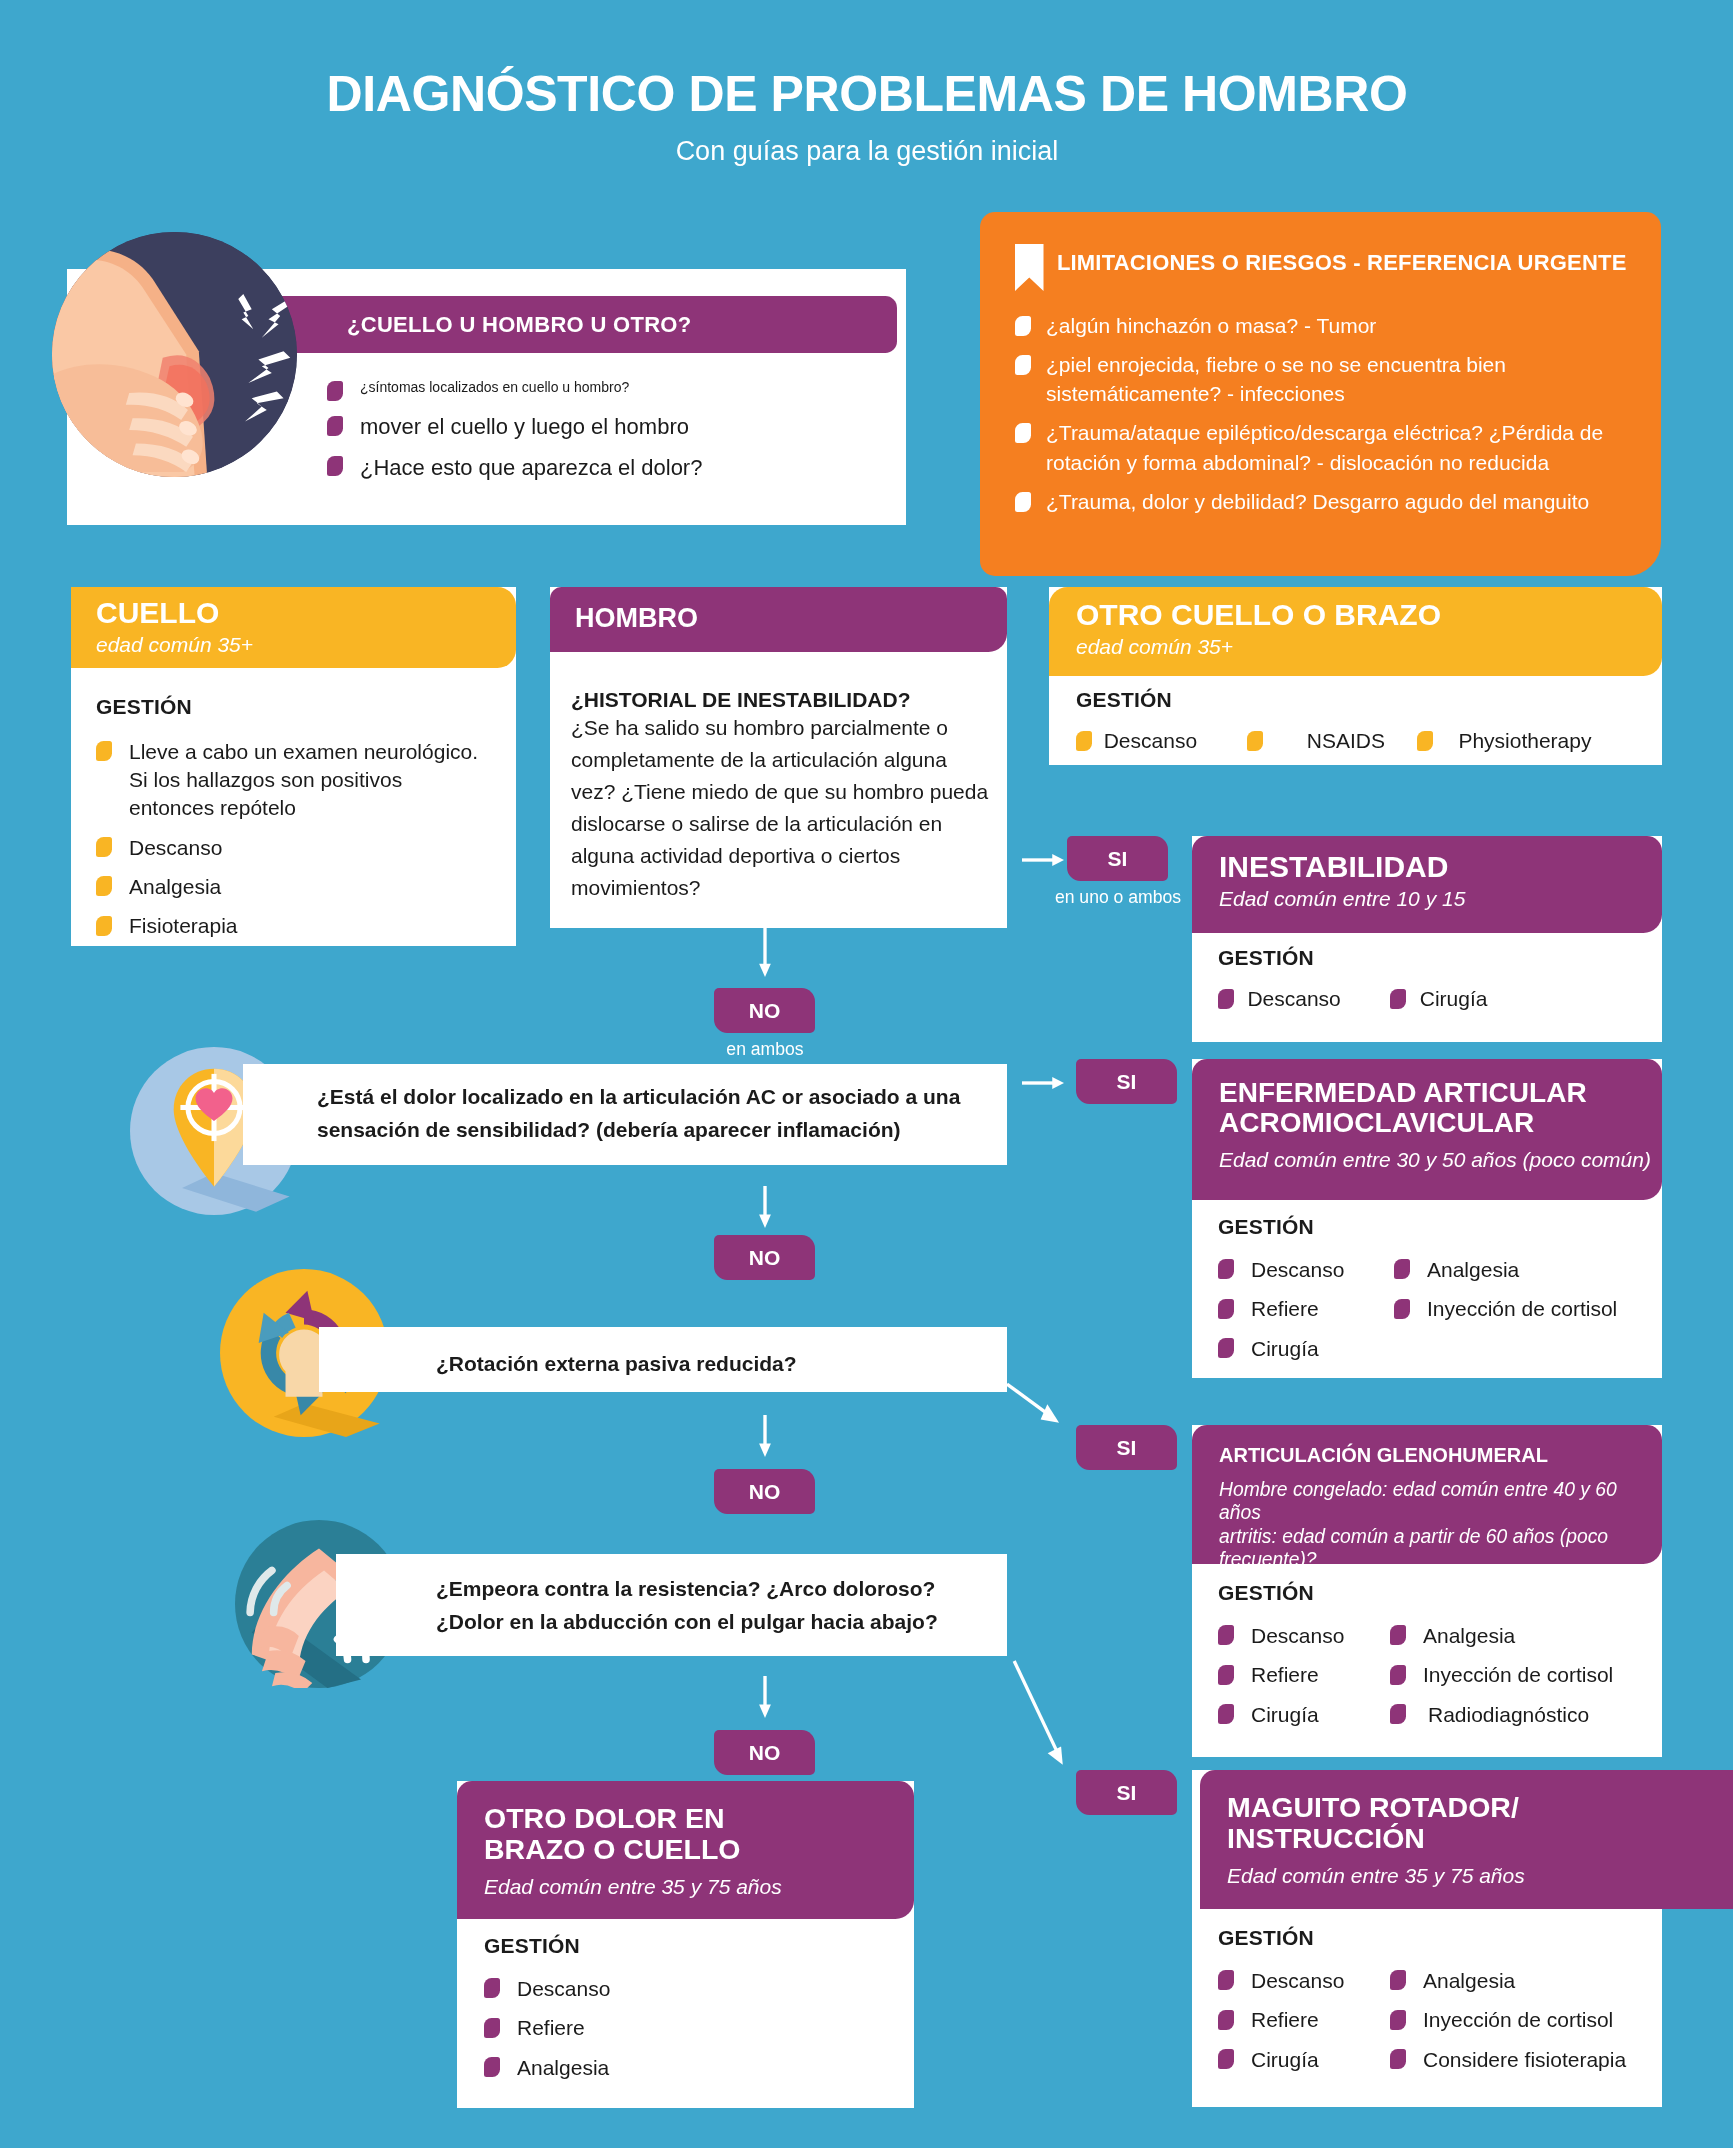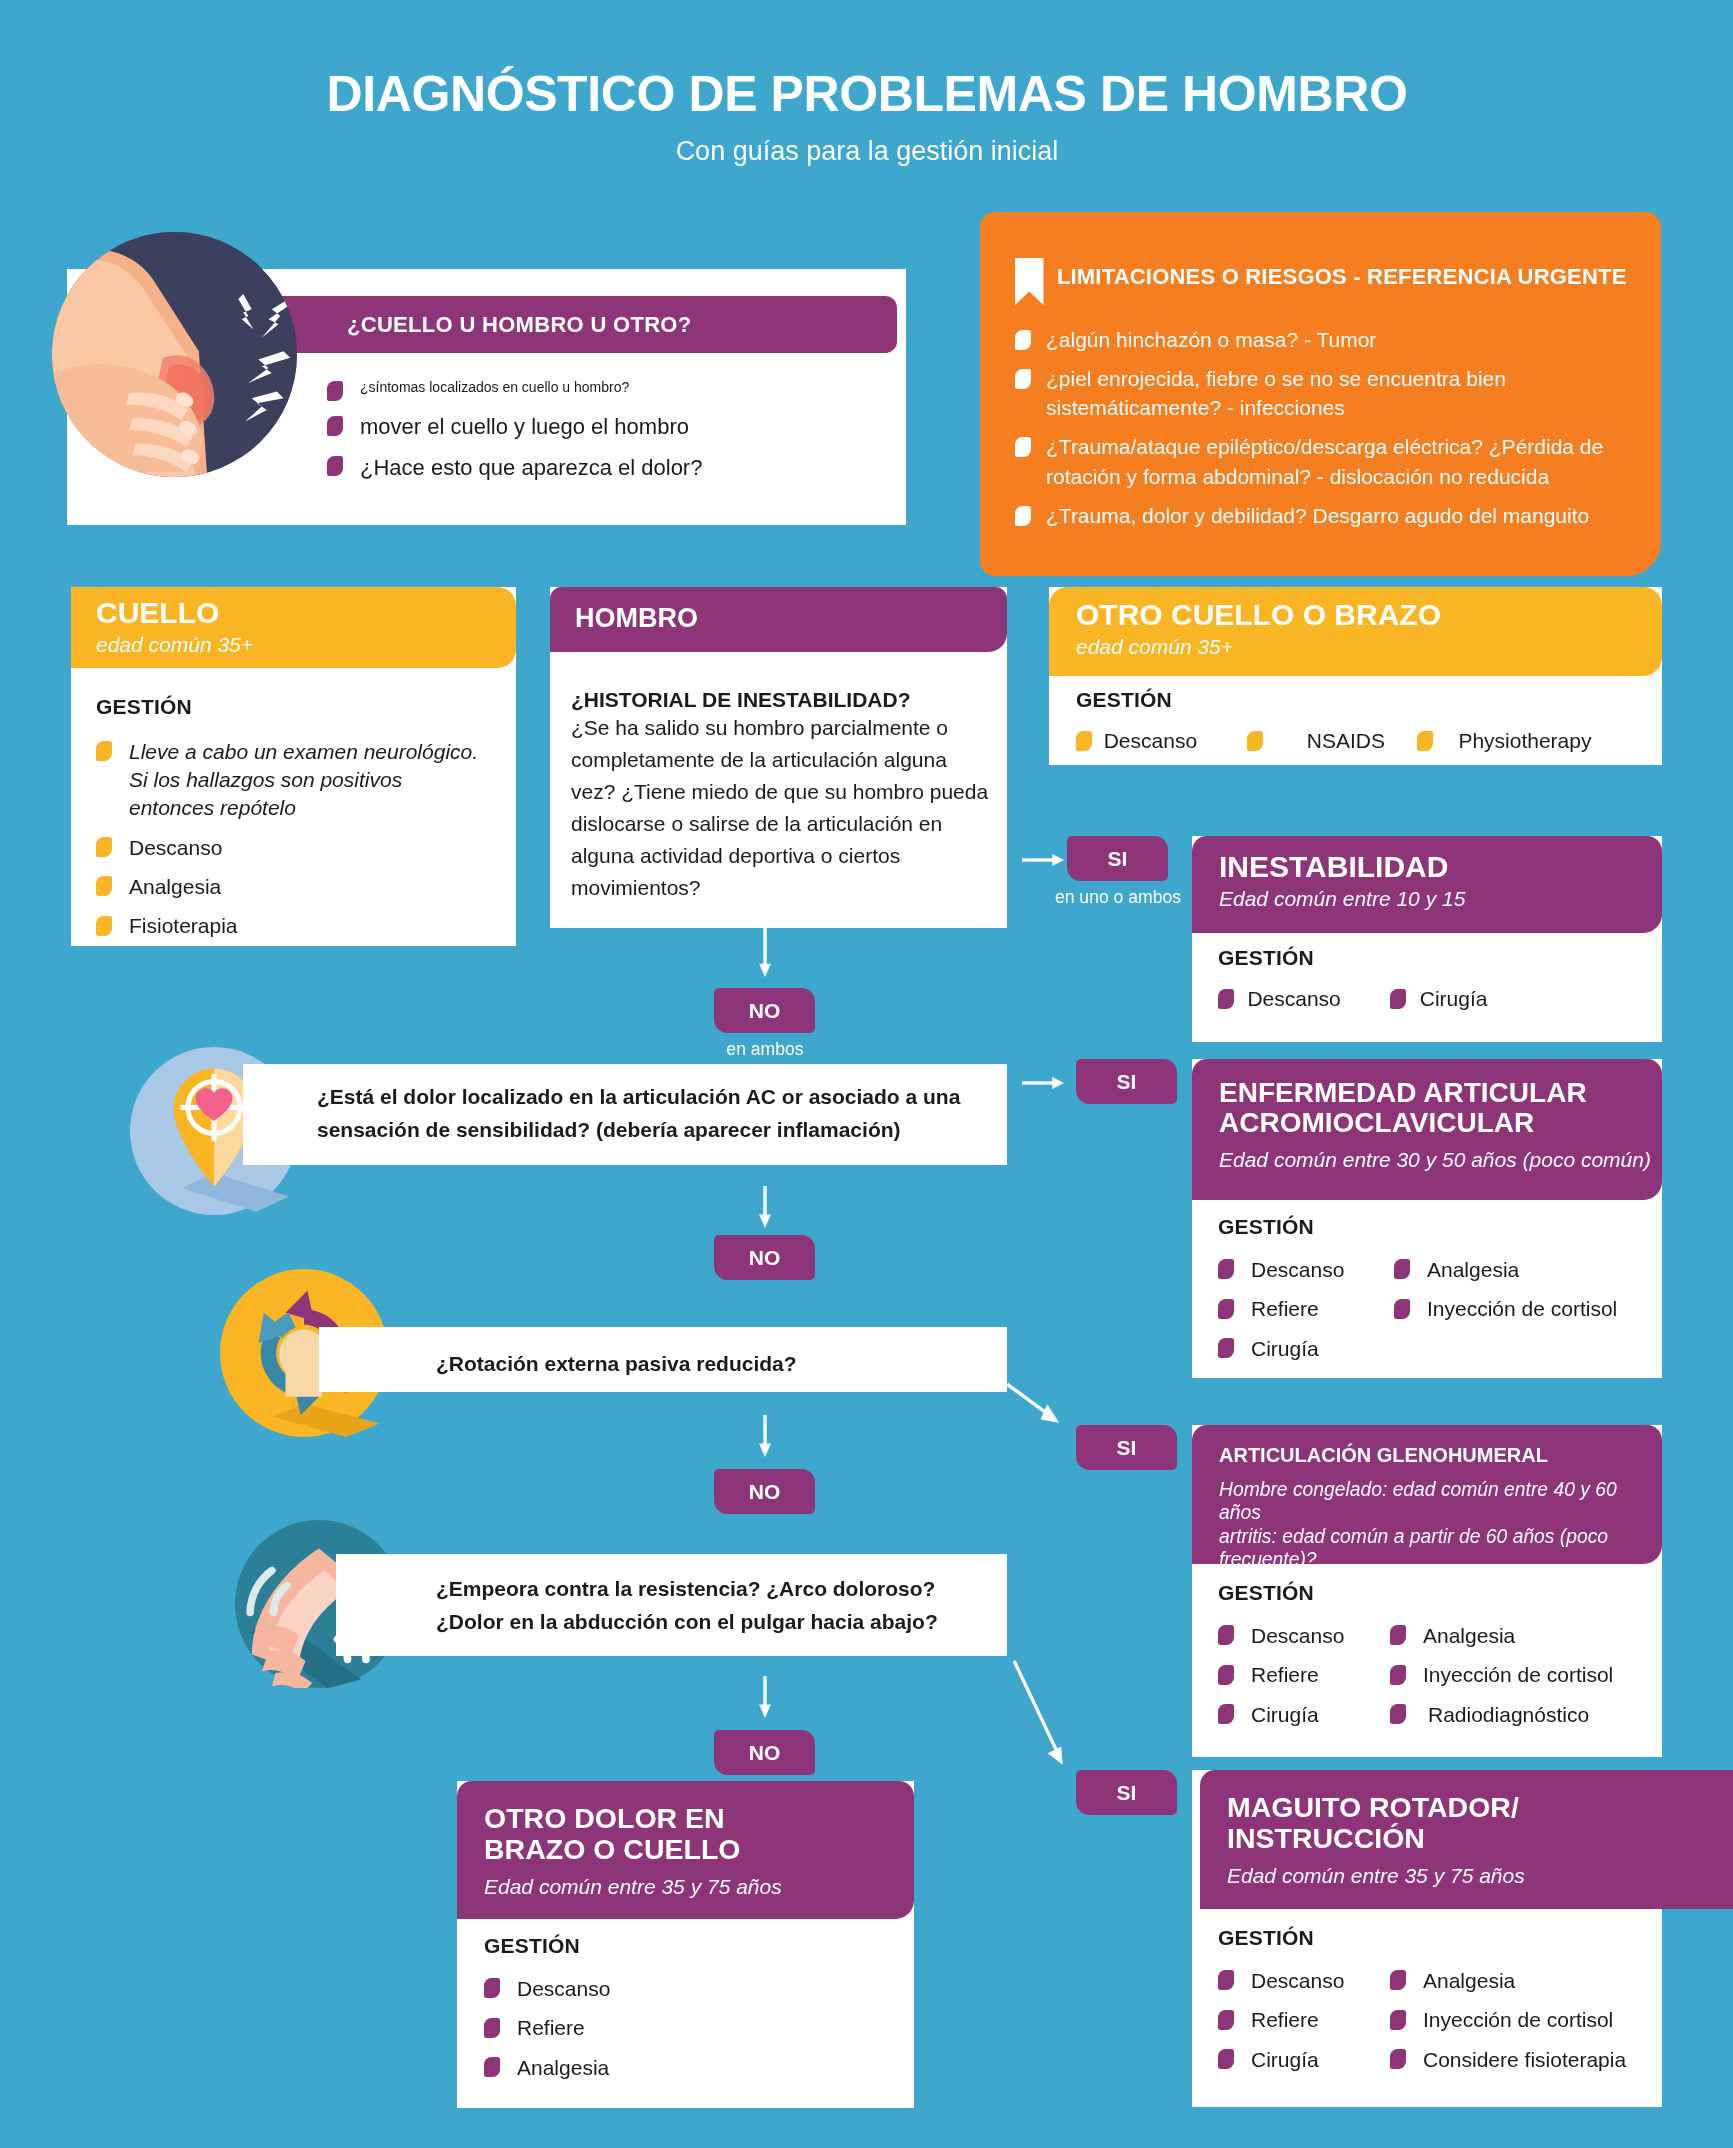--- a/index.html
+++ b/index.html
@@ -134,21 +134,21 @@
   <div class="b-row">
     <span class="leaf p"></span>
     <span class="b-txt" style="font-size:22px;">mover el cuello y luego el hombro</span>
   </div>
   <div class="b-row">
     <span class="leaf p"></span>
     <span class="b-txt" style="font-size:22px;">¿Hace esto que aparezca el dolor?</span>
   </div>
 </div>
 
-<div class="abs" id="orange" style="left:980px; top:212px; width:681px; height:364px; padding:49px 25px 0 35px;">
+<div class="abs" id="orange" style="left:980px; top:212px; width:681px; height:364px; padding:35px 25px 0 35px;">
   <div style="display:flex; align-items:flex-start;">
     <svg width="28.5" height="47" viewBox="0 0 34 56" style="flex:0 0 auto; margin-top:-3.4px;">
       <polygon points="0,0 34,0 34,56 17,40 0,56" fill="#ffffff"></polygon>
     </svg>
     <div class="ohdr" style="margin-left:13.4px; margin-top:3.4px;">LIMITACIONES O RIESGOS - REFERENCIA URGENTE</div>
   </div>
   <div style="margin-top:20px;">
     <div class="orow">
       <span class="leaf w"></span>
       <span class="otxt">¿algún hinchazón o masa? - Tumor</span>
@@ -171,21 +171,21 @@
 <div class="abs card-white" style="left:71px; top:587px; width:445px; height:359px;"></div>
 <div class="abs hdr-yellow" style="left:71px; top:587px; width:445px; height:81px; border-radius:0 18.5px 18.5px 0; padding:10px 0 0 25px;">
   <div class="hdr-title" style="font-size:30px;">CUELLO</div>
   <div class="hdr-sub" style="font-size:21px; margin-top:2.5px;">edad común 35+</div>
 </div>
 <div class="abs" style="left:96px; top:695px; width:403px;">
   <div class="gestion">GESTIÓN</div>
   <div style="margin-top:18.5px;">
     <div class="b-row">
       <span class="leaf y"></span>
-      <span class="b-txt" style="max-width:352px;font-style:italic;">Lleve a cabo un examen neurológico. Si los hallazgos son positivos entonces repótelo</span>
+      <span class="b-txt" style="max-width:352px;">Lleve a cabo un examen neurológico. Si los hallazgos son positivos entonces repótelo</span>
     </div>
     <div class="b-row">
       <span class="leaf y"></span>
       <span class="b-txt">Descanso</span>
     </div>
     <div class="b-row">
       <span class="leaf y"></span>
       <span class="b-txt">Analgesia</span>
     </div>
     <div class="b-row">

